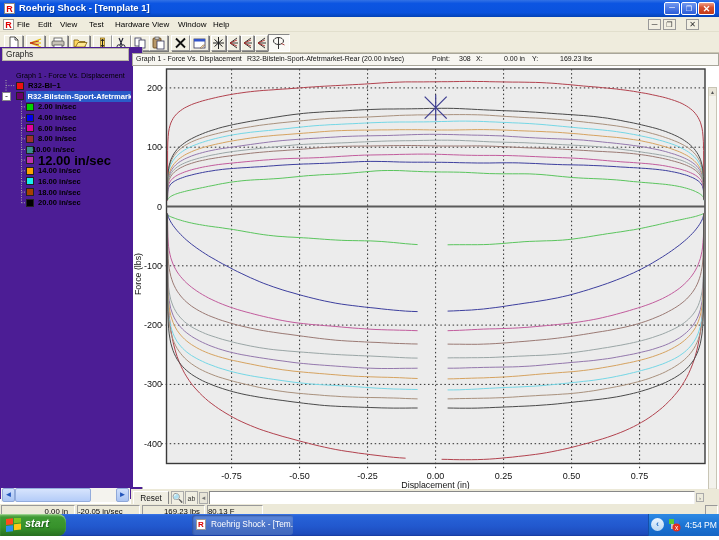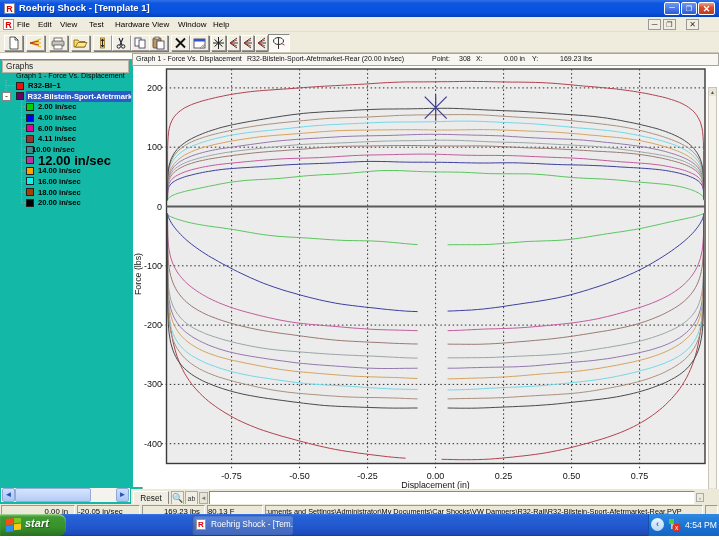--- a/index.html
+++ b/index.html
@@ -89,21 +89,21 @@
 <div style="position:absolute;left:255px;top:35px;width:13px;height:16px;background:#f2f0e4;border:1px solid #999;border-top-color:#fff;border-left-color:#fff;box-shadow:1px 1px 0 #777;"><svg width="11" height="14" viewBox="0 0 11 14">
       <path d="M2 7 H10 M2 7 L9 2 M2 7 L9 12" stroke="#222" stroke-width="0.9" fill="none"></path>
       <path d="M2 7 L9 4 M2 7 L9 10" stroke="#b03030" stroke-width="0.9"></path>
     </svg></div>
 <div style="position:absolute;left:268px;top:34px;width:22px;height:18px;background:#fbfaf6;border:1px solid #888;border-bottom-color:#fff;border-right-color:#fff;"><svg width="20" height="16" viewBox="0 0 20 16">
       <ellipse cx="9.5" cy="6" rx="5" ry="3.5" fill="none" stroke="#333" stroke-width="1"></ellipse>
       <line x1="9.5" y1="2" x2="9.5" y2="14" stroke="#333" stroke-width="1"></line>
       <line x1="12.5" y1="8.5" x2="15.5" y2="10" stroke="#a03030" stroke-width="0.9"></line>
     </svg></div>
 
-<div class="abs" style="left:0;top:59px;width:143px;height:452px;background:#14b8a6;border-right:1px solid #aaa">
+<div class="abs" style="left:0;top:47px;width:143px;height:452px;background:#4c1d95;border-right:1px solid #aaa">
  <div class="abs" style="left:2px;top:1px;width:127px;height:13px;background:#edeae0;border:1px solid #b8b5a5;font-size:8.3px;color:#222;line-height:11px;padding-left:3px">Graphs</div>
 </div>
 <svg width="131" height="440" style="position:absolute;left:0;top:54px" viewBox="0 54 131 440">
     <line x1="6" y1="80" x2="6" y2="96.2" stroke="#a8a8a8" stroke-width="1" stroke-dasharray="1,1.4"></line>
     <line x1="6" y1="85.6" x2="15" y2="85.6" stroke="#a8a8a8" stroke-width="1" stroke-dasharray="1,1.4"></line>
     <line x1="21.5" y1="101.2" x2="21.5" y2="202.8" stroke="#a8a8a8" stroke-width="1" stroke-dasharray="1,1.4"></line>
     <line x1="21.5" y1="106.9" x2="26" y2="106.9" stroke="#a8a8a8" stroke-width="1" stroke-dasharray="1,1.4"></line>
     <line x1="21.5" y1="117.5" x2="26" y2="117.5" stroke="#a8a8a8" stroke-width="1" stroke-dasharray="1,1.4"></line>
     <line x1="21.5" y1="128.2" x2="26" y2="128.2" stroke="#a8a8a8" stroke-width="1" stroke-dasharray="1,1.4"></line>
     <line x1="21.5" y1="138.8" x2="26" y2="138.8" stroke="#a8a8a8" stroke-width="1" stroke-dasharray="1,1.4"></line>
@@ -120,21 +120,21 @@
 <div style="position:absolute;left:16px;top:92.2px;width:8px;height:8px;background:#6a006a;border:1px solid #222"></div>
 <div style="position:absolute;left:2px;top:91.8px;width:9px;height:9px;border:1px solid #888;background:#fff;font-size:9px;line-height:7px;text-align:center;color:#333">-</div>
 <div style="position:absolute;left:25.5px;top:90.8px;height:11px;width:105.5px;background:#2a5cc8;color:#fff;font-size:7.6px;font-weight:bold;white-space:nowrap;overflow:hidden;line-height:11px;padding-left:2px">R32-Bilstein-Sport-Afetrmarket-</div>
 <div style="position:absolute;left:26px;top:102.9px;width:8px;height:8px;background:#00d400;border:1px solid #222"></div>
 <div style="position:absolute;left:38px;top:101.4px;font-size:7.6px;font-weight:bold;color:#000;white-space:nowrap;line-height:11px">2.00 in/sec</div>
 <div style="position:absolute;left:26px;top:113.5px;width:8px;height:8px;background:#0000ee;border:1px solid #222"></div>
 <div style="position:absolute;left:38px;top:112.0px;font-size:7.6px;font-weight:bold;color:#000;white-space:nowrap;line-height:11px">4.00 in/sec</div>
 <div style="position:absolute;left:26px;top:124.2px;width:8px;height:8px;background:#e2009e;border:1px solid #222"></div>
 <div style="position:absolute;left:38px;top:122.7px;font-size:7.6px;font-weight:bold;color:#000;white-space:nowrap;line-height:11px">6.00 in/sec</div>
 <div style="position:absolute;left:26px;top:134.8px;width:8px;height:8px;background:#a03030;border:1px solid #222"></div>
-<div style="position:absolute;left:38px;top:133.3px;font-size:7.6px;font-weight:bold;color:#000;white-space:nowrap;line-height:11px">4.11 in/sec</div>
+<div style="position:absolute;left:38px;top:133.3px;font-size:7.6px;font-weight:bold;color:#000;white-space:nowrap;line-height:11px">8.00 in/sec</div>
 <div style="position:absolute;left:26px;top:145.5px;width:8px;height:8px;background:#3d8f8f;border:1px solid #222"></div>
 <div style="position:absolute;left:32px;top:144.0px;font-size:7.6px;font-weight:bold;color:#000;white-space:nowrap;line-height:11px">10.00 in/sec</div>
 <div style="position:absolute;left:26px;top:156.1px;width:8px;height:8px;background:#c032ac;border:1px solid #222"></div>
 <div style="position:absolute;left:38px;top:154.6px;font-size:13px;font-weight:bold;color:#000;white-space:nowrap;line-height:11px">12.00 in/sec</div>
 <div style="position:absolute;left:26px;top:166.8px;width:8px;height:8px;background:#ffa200;border:1px solid #222"></div>
 <div style="position:absolute;left:38px;top:165.3px;font-size:7.6px;font-weight:bold;color:#000;white-space:nowrap;line-height:11px">14.00 in/sec</div>
 <div style="position:absolute;left:26px;top:177.4px;width:8px;height:8px;background:#18f0f0;border:1px solid #222"></div>
 <div style="position:absolute;left:38px;top:175.9px;font-size:7.6px;font-weight:bold;color:#000;white-space:nowrap;line-height:11px">16.00 in/sec</div>
 <div style="position:absolute;left:26px;top:188.1px;width:8px;height:8px;background:#a84000;border:1px solid #222"></div>
 <div style="position:absolute;left:38px;top:186.6px;font-size:7.6px;font-weight:bold;color:#000;white-space:nowrap;line-height:11px">18.00 in/sec</div>
@@ -245,21 +245,20 @@
  <div class="abs" style="left:78px;top:2px;width:486px;height:14px;background:#fff;border:1px solid #888;border-bottom-color:#eee;border-right-color:#eee"></div>
     <div class="abs" style="left:565px;top:4px;width:8px;height:9px;background:#eceadb;border:1px solid #aaa;font-size:6px;line-height:8px;text-align:center;color:#666">›</div>
 </div>
 
 <div class="abs" style="left:0;top:504px;width:719px;height:14px;background:#ece9d8;font-size:7.8px;color:#000">
  <div class="abs" style="left:1px;top:1px;width:74px;height:12px;border:1px solid #999;border-bottom-color:#fff;border-right-color:#fff;line-height:11px;text-align:right;padding-right:6px">0.00 in</div>
  <div class="abs" style="left:77px;top:1px;width:63px;height:12px;border:1px solid #999;border-bottom-color:#fff;border-right-color:#fff;line-height:11px;text-align:left;padding-right:3px">-20.05 in/sec</div>
  <div class="abs" style="left:142px;top:1px;width:63px;height:12px;border:1px solid #999;border-bottom-color:#fff;border-right-color:#fff;line-height:11px;text-align:right;padding-right:4px">169.23 lbs</div>
  <div class="abs" style="left:207px;top:1px;width:56px;height:12px;border:1px solid #999;border-bottom-color:#fff;border-right-color:#fff;line-height:11px;padding-right:2px">80.13 F</div>
  <div class="abs" style="left:705px;top:1px;width:13px;height:12px;border:1px solid #999;border-bottom-color:#fff;border-right-color:#fff"></div>
-    <div class="abs" style="left:265px;top:1px;width:438px;height:12px;border:1px solid #999;border-bottom-color:#fff;border-right-color:#fff;line-height:11px;white-space:nowrap;overflow:hidden;font-size:7.3px">:uments and Settings\Administrator\My Documents\Car Shocks\VW Dampers\R32-Rall\R32-Bilstein-Sport-Afetrmarket-Rear.PVP</div>
 </div>
 
 <div class="abs" style="left:0;top:514px;width:719px;height:22px;background:linear-gradient(180deg,#3c77e8 0%,#2763d8 8%,#2258ce 55%,#1d4bbb 92%,#16399d 100%)">
  <div class="abs" style="left:0;top:0;width:66px;height:22px;background:linear-gradient(180deg,#7aba6c 0%,#3f9a33 15%,#37922b 60%,#277020 100%);border-radius:0 8px 8px 0;box-shadow:inset 0 1px 1px #9cd58e">
    <span class="abs" style="left:25px;top:3px;color:#fff;font-size:11px;font-weight:bold;font-style:italic;text-shadow:1px 1px 1px #1c5c18">start</span>
    <svg class="abs" style="left:6px;top:4px" width="16" height="14" viewBox="0 0 16 14">
      <rect x="0" y="1" width="7" height="6" fill="#ff4a1d" transform="skewY(-6)"></rect>
      <rect x="8" y="0" width="7" height="6" fill="#80c820" transform="skewY(-6)"></rect>
      <rect x="0" y="8" width="7" height="6" fill="#2a8ff0" transform="skewY(-6)"></rect>
      <rect x="8" y="7" width="7" height="6" fill="#ffc818" transform="skewY(-6)"></rect>

